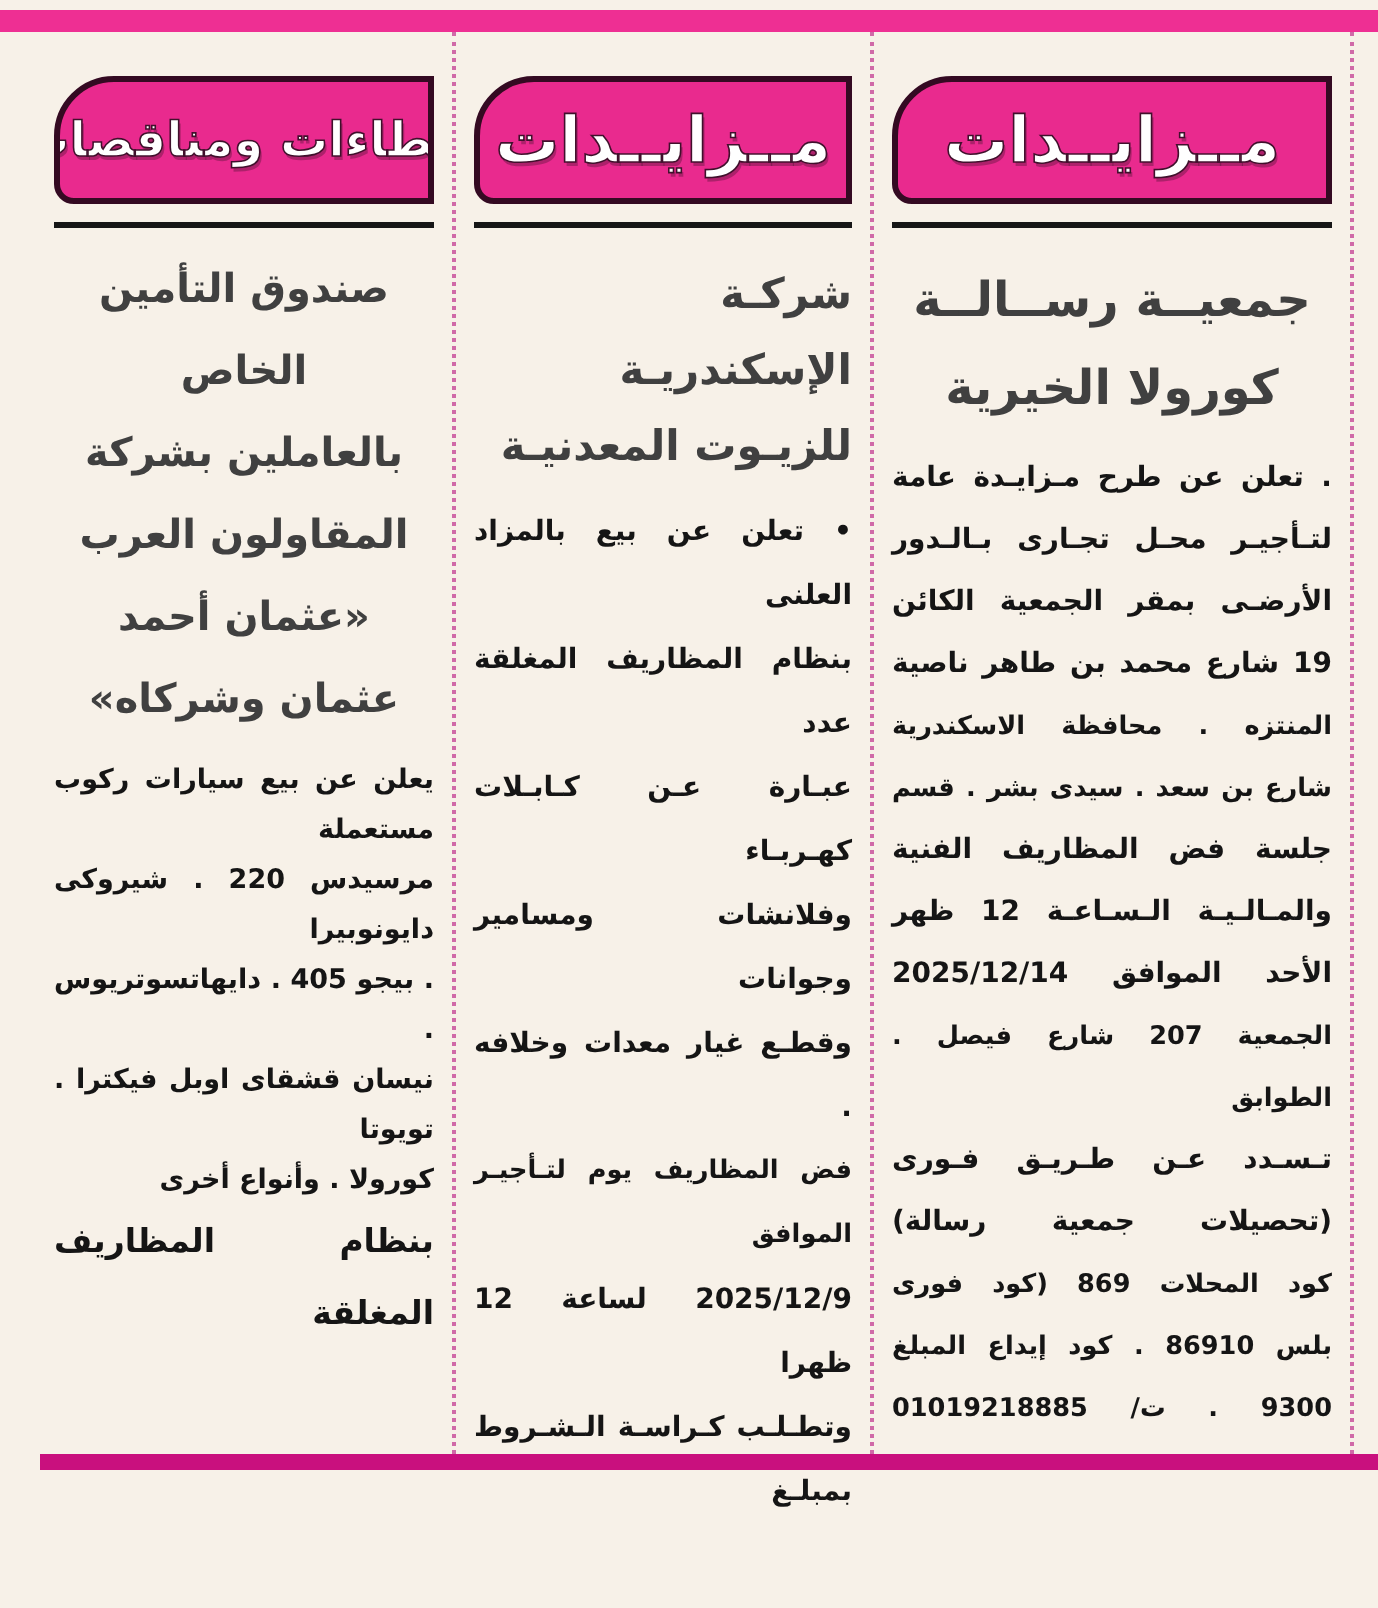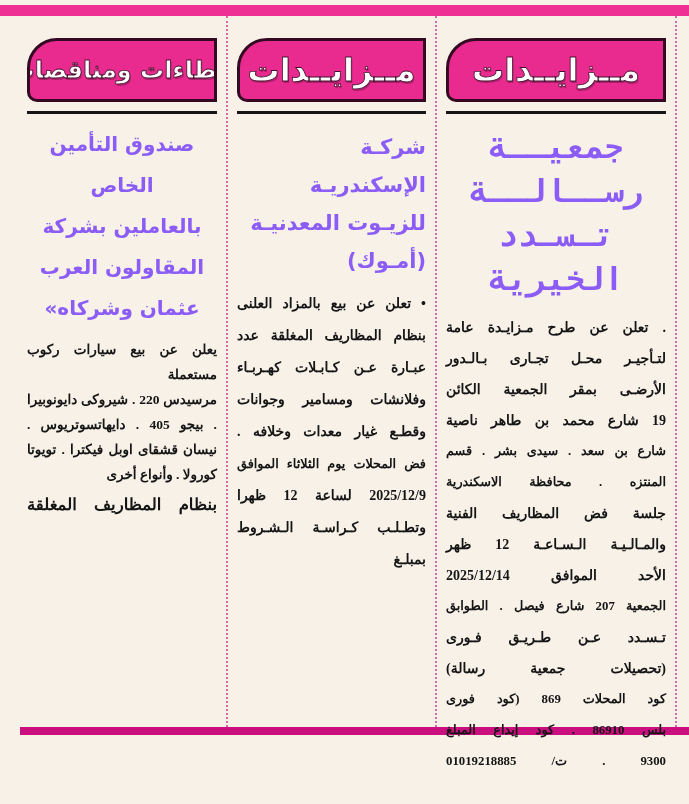--- a/index.html
+++ b/index.html
@@ -39,31 +39,30 @@
     -webkit-text-stroke:0.8px #40102c;
     text-shadow:1px 2px 0 rgba(64,16,44,.35);
     direction:rtl;
     overflow:hidden;
     white-space:nowrap;
   }
   .col-2 .section-box{font-size:24px;}
   .section-rule{height:3px;background:#161616;margin-top:9px;}
   .ad-title{
     direction:rtl;text-align:center;
-    font-weight:bold;color:#8b5cf6;
+    font-weight:bold;color:#404040;
   }
-  .col-0 .ad-title{font-size:32px;line-height:44px;margin-top:14px;font-family:Liberation Mono, monospace;}
+  .col-0 .ad-title{font-size:24px;line-height:44px;margin-top:14px;}
   .col-1 .ad-title{font-size:21px;line-height:38px;margin-top:14px;text-align:right;}
   .col-2 .ad-title{font-size:20px;line-height:41px;margin-top:10px;}
   .ad-body{direction:rtl;margin-top:8px;color:#151515;font-weight:bold;}
   .bl{
     text-align:justify;text-align-last:justify;
     font-size:14px;line-height:31px;
     white-space:normal;
-    font-family:Liberation Serif, serif;
   }
   .col-1 .bl{line-height:32px;}
   .bl.sz-s{font-size:12.8px;}
   .col-2 .bl.sz-m{font-size:13.5px;line-height:25px;}
   .col-2 .bl.sz-l{font-size:16.5px;line-height:36px;}
   .bl.ar{text-align:center;text-align-last:right;}
   .bottom-bar{height:8px;background:#c9107e;margin-left:20px;}
 </style>
 </head>
 <body>
@@ -72,73 +71,73 @@
 
 <div class="cols">
 
   <div class="col col-0" lang="ar">
     <div class="section-box">
       <span>مــزايــدات</span>
     </div>
     <div class="section-rule"></div>
     <div class="ad-title">
       <div>جمعيــة رســالــة</div>
-      <div>تـسـدد الخيرية</div>
+      <div>كورولا الخيرية</div>
     </div>
     <div class="ad-body">
       <div class="bl">. تعلن عن طرح مـزايـدة عامة</div>
       <div class="bl">لتـأجيـر محـل تجـارى بـالـدور</div>
       <div class="bl">الأرضـى بمقر الجمعية الكائن</div>
       <div class="bl">19 شارع محمد بن طاهر ناصية</div>
+      <div class="bl sz-s">المنتزه . محافظة الاسكندرية</div>
       <div class="bl sz-s">شارع بن سعد . سيدى بشر . قسم</div>
-      <div class="bl sz-s">المنتزه . محافظة الاسكندرية</div>
       <div class="bl">جلسة فض المظاريف الفنية</div>
       <div class="bl">والمـالـيـة الـسـاعـة 12 ظهر</div>
       <div class="bl">الأحد الموافق 2025/12/14</div>
       <div class="bl sz-s">الجمعية 207 شارع فيصل . الطوابق</div>
       <div class="bl">تـسـدد عـن طـريـق فـورى</div>
       <div class="bl">(تحصيلات جمعية رسالة)</div>
       <div class="bl sz-s">كود المحلات 869 (كود فورى</div>
       <div class="bl sz-s">بلس 86910 . كود إيداع المبلغ</div>
       <div class="bl sz-s">9300 . ت/ 01019218885</div>
     </div>
   </div>
 
   <div class="col col-1" lang="ar">
     <div class="section-box">
       <span>مــزايــدات</span>
     </div>
     <div class="section-rule"></div>
     <div class="ad-title">
       <div>شركـة الإسكندريـة</div>
       <div>للزيـوت المعدنيـة</div>
-      <div>(أمـوك)</div>
     </div>
     <div class="ad-body">
       <div class="bl">• تعلن عن بيع بالمزاد العلنى</div>
       <div class="bl">بنظام المظاريف المغلقة عدد</div>
       <div class="bl">عبـارة عـن كـابـلات كهـربـاء</div>
       <div class="bl">وفلانشات ومسامير وجوانات</div>
       <div class="bl">وقطـع غيار معدات وخلافه .</div>
-      <div class="bl sz-s">فض المحلات يوم الثلاثاء الموافق</div>
+      <div class="bl sz-s">فض المظاريف يوم لتـأجيـر الموافق</div>
       <div class="bl">2025/12/9 لساعة 12 ظهرا</div>
       <div class="bl">وتطـلـب كـراسـة الـشـروط بمبلـغ</div>
 
     </div>
   </div>
 
   <div class="col col-2" lang="ar">
     <div class="section-box">
       <span>عطاءات ومناقصات</span>
     </div>
     <div class="section-rule"></div>
     <div class="ad-title">
       <div>صندوق التأمين الخاص</div>
       <div>بالعاملين بشركة</div>
       <div>المقاولون العرب</div>
+      <div>«عثمان أحمد</div>
       <div>عثمان وشركاه»</div>
     </div>
     <div class="ad-body">
       <div class="bl sz-m">يعلن عن بيع سيارات ركوب مستعملة</div>
       <div class="bl sz-m">مرسيدس 220 . شيروكى دايونوبيرا</div>
       <div class="bl sz-m">. بيجو 405 . دايهاتسوتريوس .</div>
       <div class="bl sz-m">نيسان قشقاى اوبل فيكترا . تويوتا</div>
       <div class="bl sz-m ar">كورولا . وأنواع أخرى</div>
       <div class="bl sz-l">بنظام المظاريف المغلقة</div>
 

